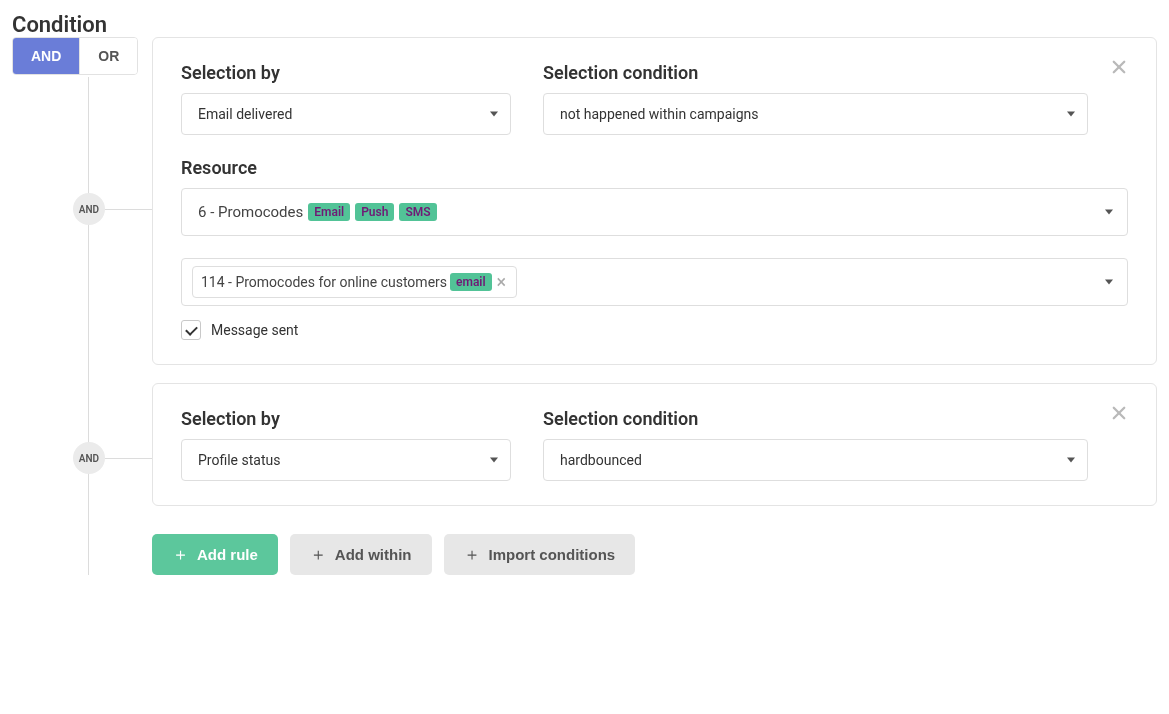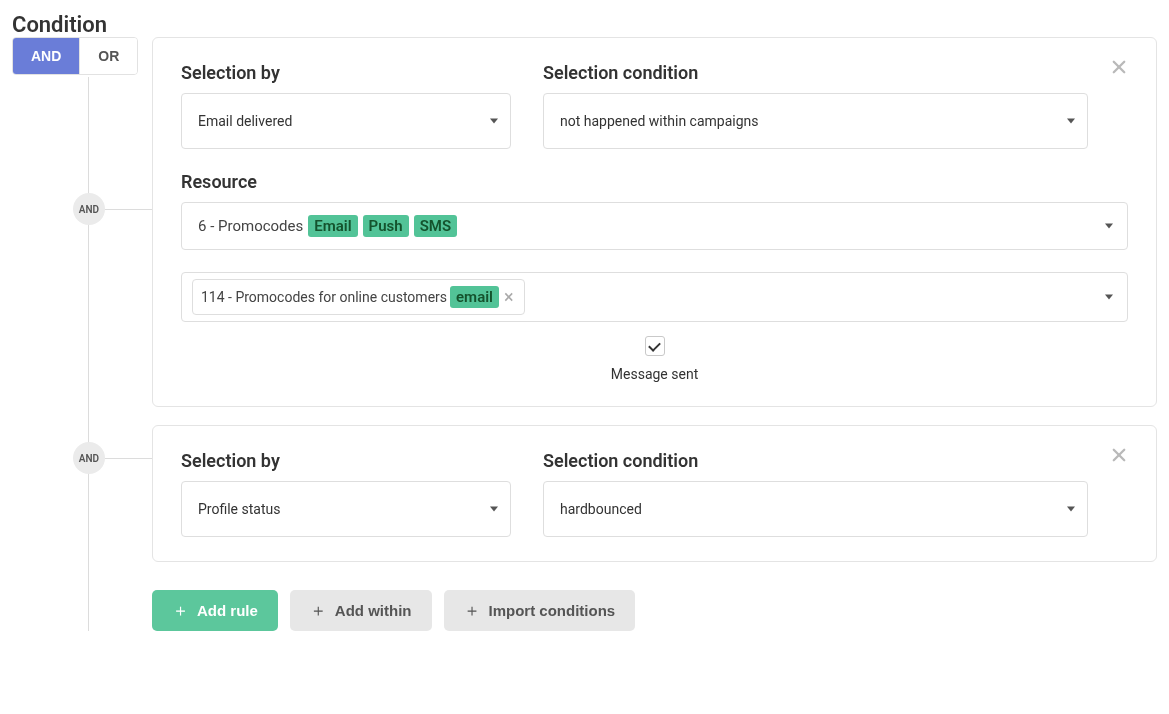--- a/index.html
+++ b/index.html
@@ -125,21 +125,21 @@
     color: #333;
     margin-bottom: 10px;
     display: block;
   }
 
   .select {
     position: relative;
     border: 1px solid #dedede;
     border-radius: 4px;
     background: #fff;
-    height: 56px;
+    height: 42px;
     display: flex;
     align-items: center;
     padding: 0 36px 0 16px;
     cursor: pointer;
   }
   .select .caret {
     position: absolute;
     right: 12px;
     top: 50%;
     transform: translateY(-50%);
@@ -195,33 +195,32 @@
     color: #444;
     padding-left: 6px;
     display: inline-flex;
     align-items: center;
     gap: 5px;
   }
 
   .tag {
     display: inline-block;
     background: #52c397;
-    color: #14532d;
-    font-size: 15px;
+    color: #701a75;
+    font-size: 12px;
     font-weight: 600;
     padding: 2px 6px;
     border-radius: 3px;
   }
 
   .check-row {
     margin-top: 14px;
     display: flex;
     align-items: center;
     gap: 10px;
-    flex-direction: column;
   }
   .checkbox {
     width: 20px; height: 20px;
     border: 1px solid #c9c9c9;
     border-radius: 3px;
     background: #fff;
     display: inline-flex;
     align-items: center;
     justify-content: center;
     cursor: pointer;

